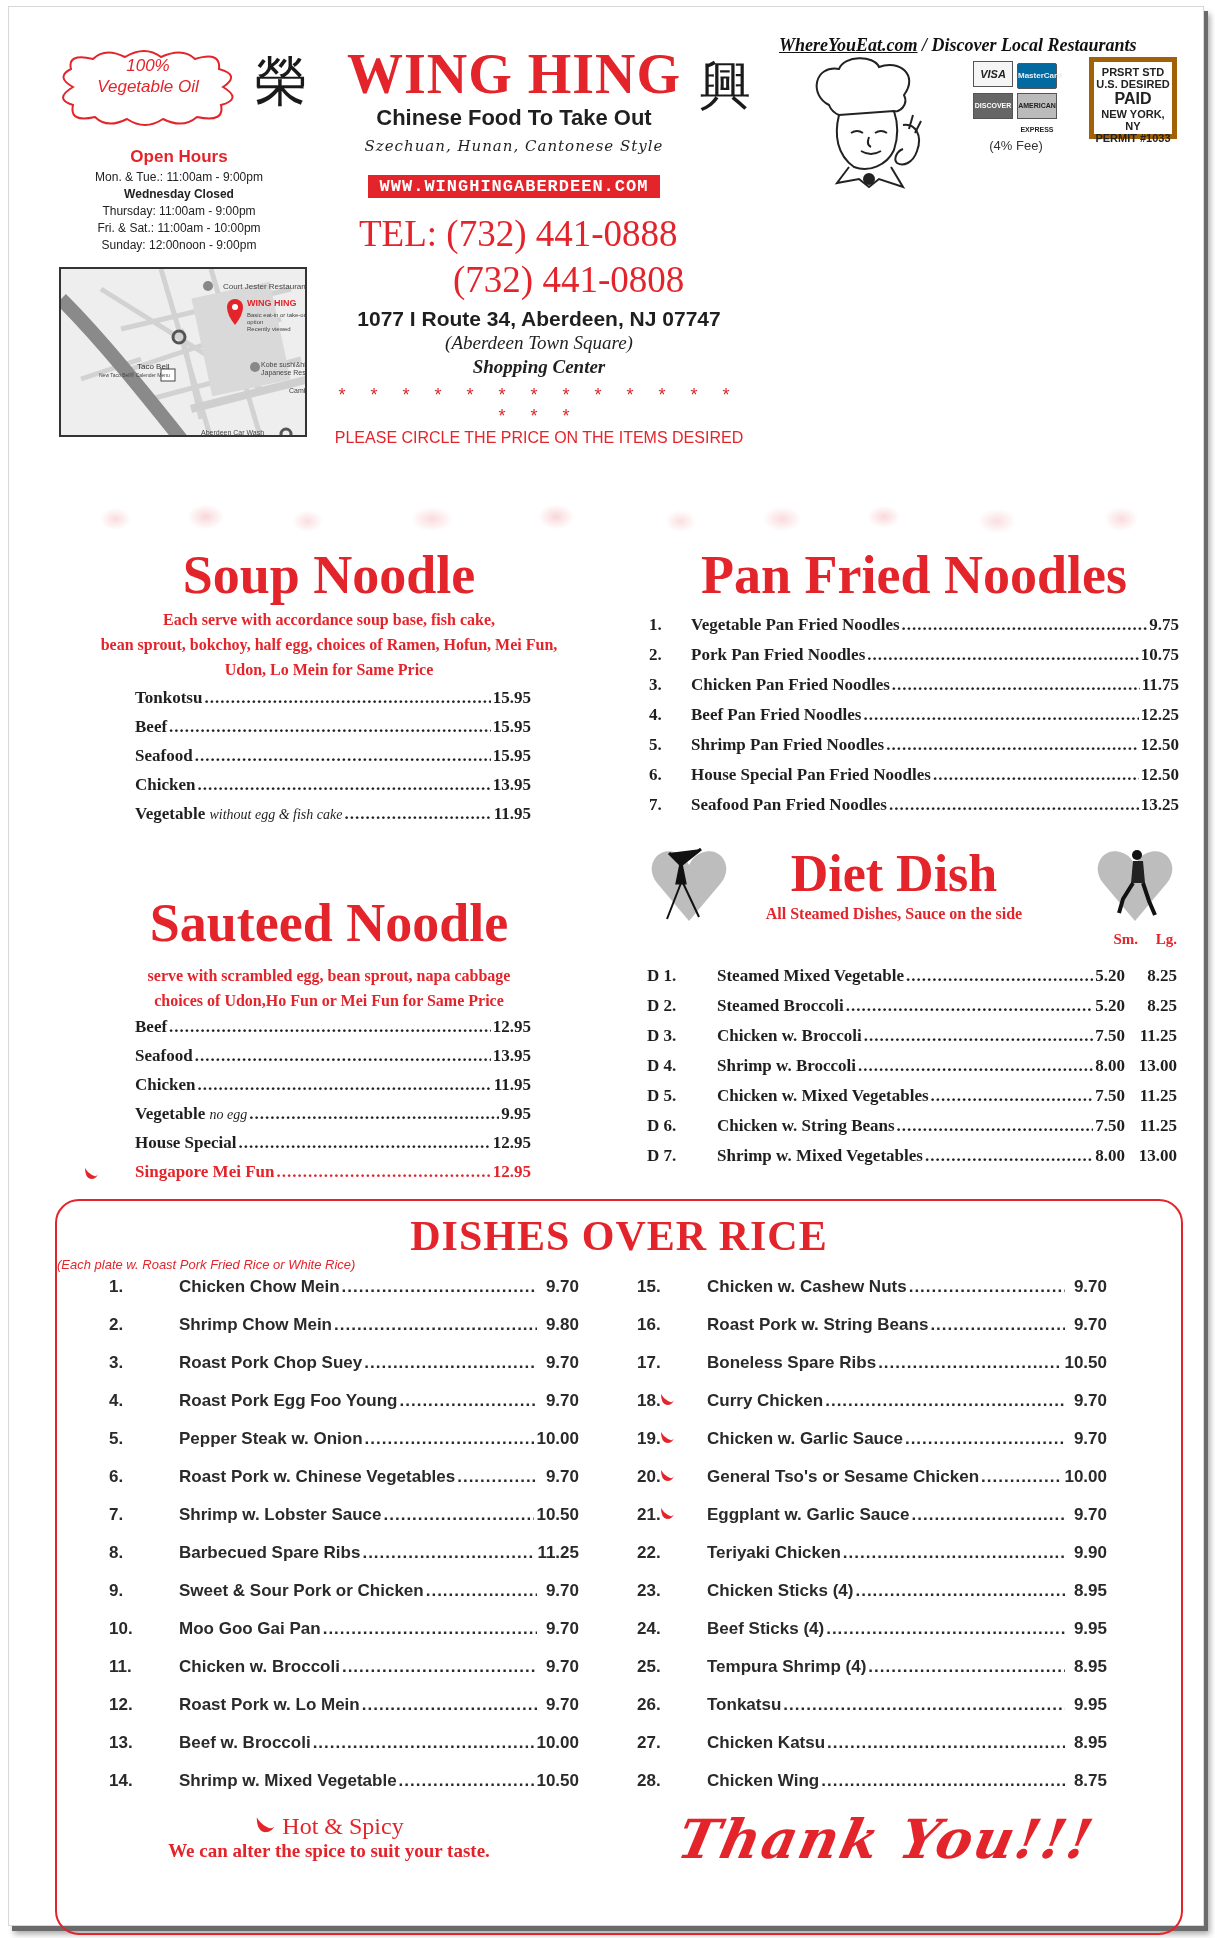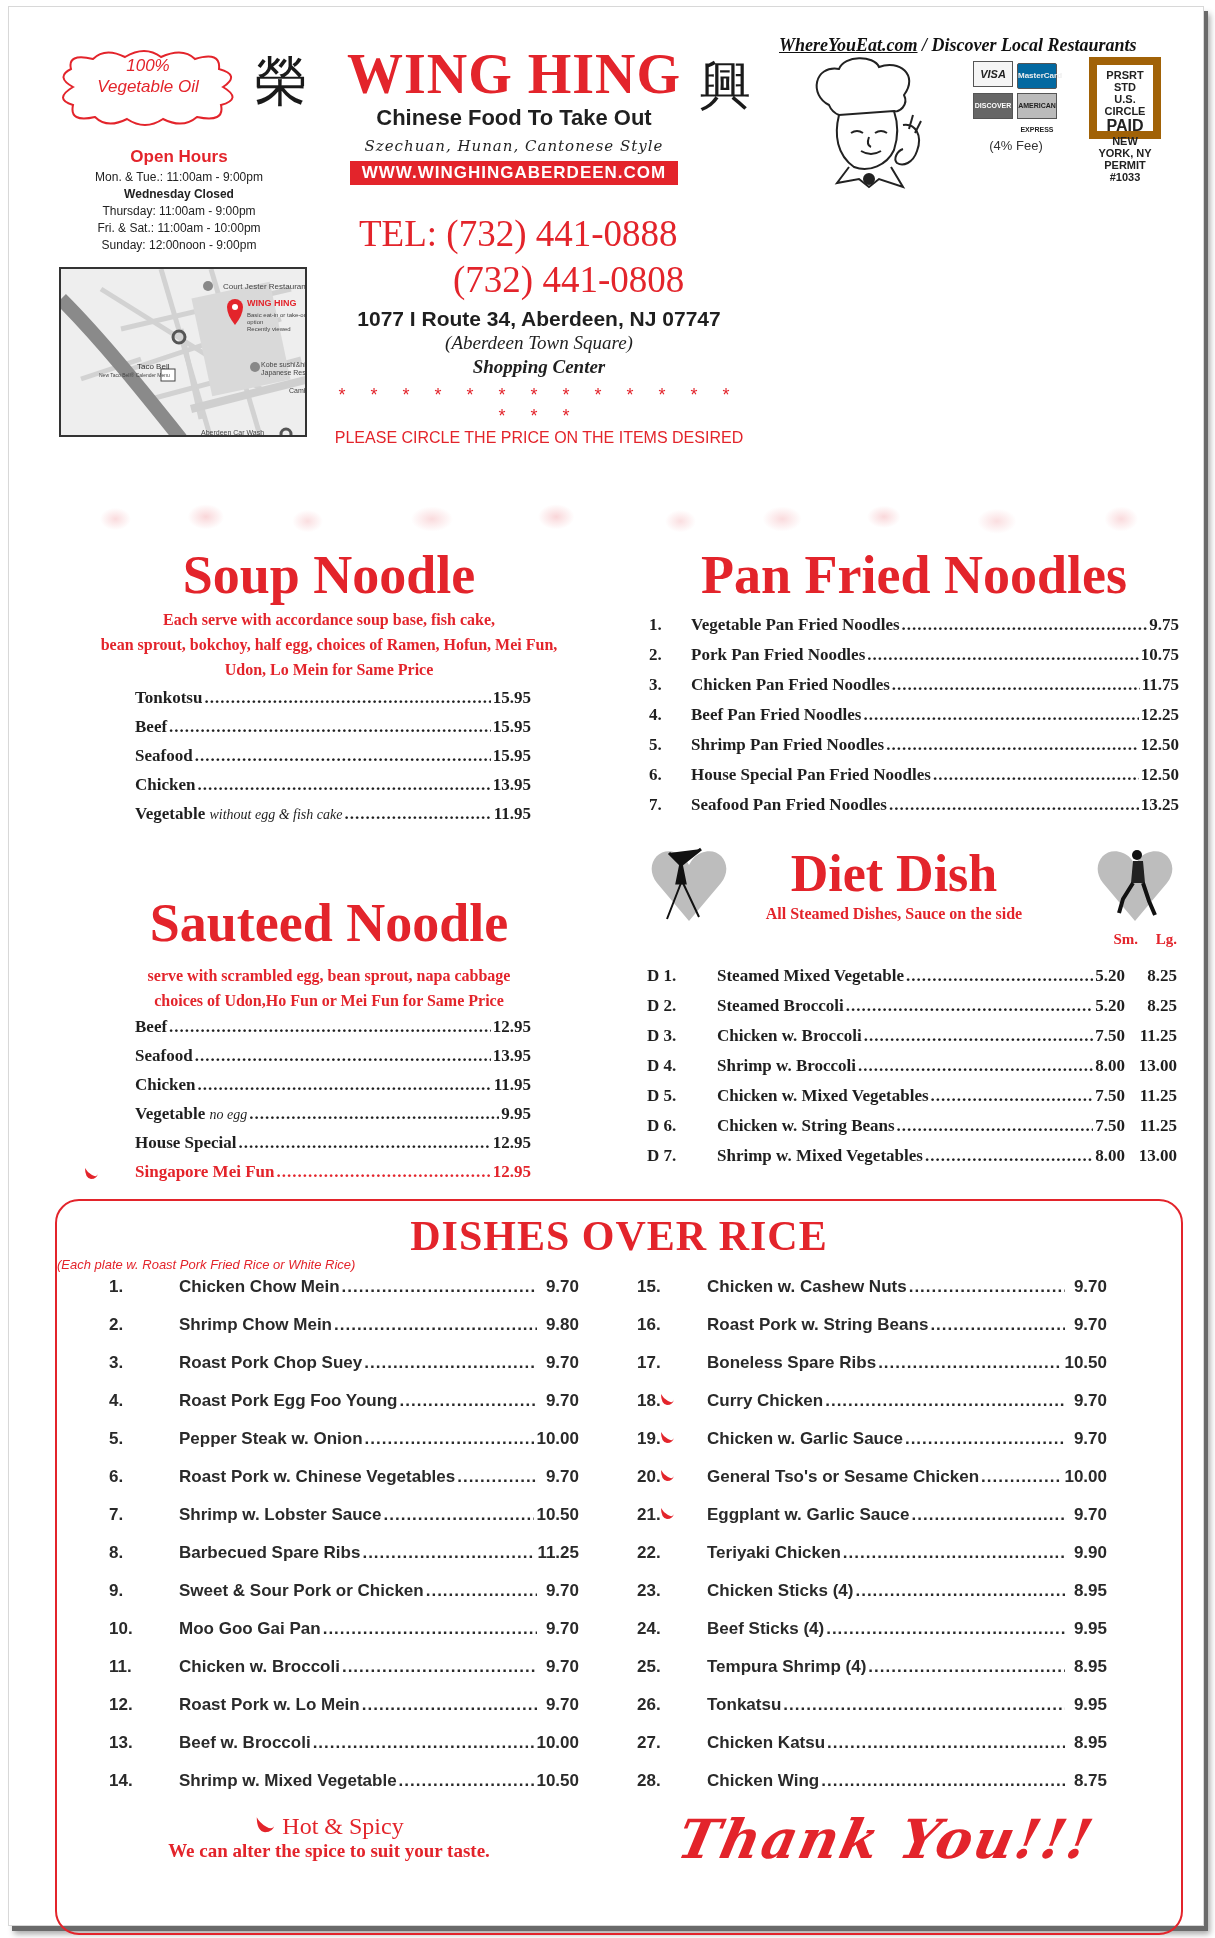--- a/index.html
+++ b/index.html
@@ -36,22 +36,22 @@
   .chinese-char {
     position: absolute; font-family: "DejaVu Serif", serif; font-size: 52px; color: #1a1a1a;
   }
 
   
   .brand { position: absolute; left: 330px; top: 36px; width: 350px; text-align: center; }
   .brand .name { font-family: "Liberation Serif", serif; font-weight: bold; color: #e3242b; font-size: 56px; line-height: 62px; letter-spacing: 1px; }
   .brand .tag { font-weight: bold; font-size: 22px; color: #1f1f1f; margin-top: 0px; }
   .brand .style { font-family: "DejaVu Serif", serif; font-style: italic; font-size: 15px; margin-top: 6px; color: #1f1f1f; letter-spacing: 1px; }
   .brand .web {
-    display: inline-block; background: #e3242b; color: #fff; font-family: Liberation Sans, sans-serif;
-    font-weight: bold; font-size: 17px; padding: 2px 12px; margin-top: 6px; letter-spacing: 1px;
+    display: inline-block; background: #e3242b; color: #fff; font-family: Liberation Mono, monospace;
+    font-weight: bold; font-size: 17px; padding: 2px 12px; margin-top: 20px; letter-spacing: 1px;
   }
   .tel { position: absolute; left: 350px; top: 204px; font-family: "Liberation Serif", serif; color: #e3242b; font-size: 37px; line-height: 46px; font-weight: normal; }
   .tel .l2 { padding-left: 94px; }
   .addr { position: absolute; left: 320px; top: 300px; width: 420px; text-align: center; }
   .addr .a1 { font-weight: bold; font-size: 21px; color: #1f1f1f; }
   .addr .a2, .addr .a3 { font-family: "Liberation Serif", serif; font-style: italic; font-size: 19px; color: #1f1f1f; line-height: 24px; }
   .addr .a3 { font-weight: bold; }
   .addr .stars { color: #e3242b; font-size: 18px; letter-spacing: 10px; margin-top: 6px; }
   .addr .circle { color: #e3242b; font-size: 16px; margin-top: 2px; }
 
@@ -60,21 +60,21 @@
   .wye u { text-decoration: underline; }
   .chef { position: absolute; left: 790px; top: 48px; width: 140px; height: 150px; }
   .cards { position: absolute; left: 962px; top: 52px; width: 90px; }
   .card { display: inline-block; width: 40px; height: 26px; margin: 2px; border: 1px solid #555; font-size: 8px; font-weight: bold; text-align: center; line-height: 24px; background: #ddd; color: #222; }
   .card.visa { background: #f5f5f5; font-style: italic; font-size: 11px; }
   .card.mc { background: #0369a1; color: #eee; border-radius: 2px; }
   .card.disc { background: #666; color: #fff; font-size: 7px; }
   .card.amex { background: #bbb; font-size: 7px; }
   .cards .fee { font-size: 13px; color: #333; text-align: center; margin-top: 2px; }
   .postage {
-    position: absolute; left: 1080px; top: 50px; width: 72px; height: 82px; border: 8px solid #a16207;
+    position: absolute; left: 1080px; top: 50px; width: 88px; height: 82px; border: 5px solid #a16207;
     text-align: center; font-size: 11px; font-weight: bold; line-height: 12px; padding-top: 4px; color: #222;
   }
   .postage .paid { font-size: 16px; line-height: 18px; }
   .coupon {
     position: absolute; left: 956px; top: 152px; width: 220px; height: 114px; border: 2px dashed #e3242b;
     border-radius: 18px; text-align: center; padding-top: 18px;
   }
   .coupon .pct { color: #e3242b; font-weight: bold; font-style: italic; font-size: 30px; line-height: 34px; }
   .coupon .cond { font-family: "Liberation Serif", serif; font-style: italic; font-weight: bold; font-size: 16px; color: #1f1f1f; margin-top: 2px; }
   .coupon .exp { font-family: "Liberation Serif", serif; font-style: italic; font-weight: bold; font-size: 13px; color: #1f1f1f; }
@@ -266,21 +266,21 @@
   </div>
 
   <div class="cards">
     <span class="card visa">VISA</span><span class="card mc">MasterCard</span>
     <span class="card disc">DISCOVER NOVUS</span><span class="card amex">AMERICAN EXPRESS</span>
     <div class="fee">(4% Fee)</div>
   </div>
 
   <div class="postage">
     <div>PRSRT STD</div>
-    <div>U.S. CIRCLE</div>
+    <div>U.S. DESIRED</div>
     <div class="paid">PAID</div>
     <div>NEW YORK, NY</div>
     <div>PERMIT #1033</div>
   </div>
 
 
   <div class="floral"></div>
 
   <div class="soup">
     <div class="sec-title">Soup Noodle</div>

